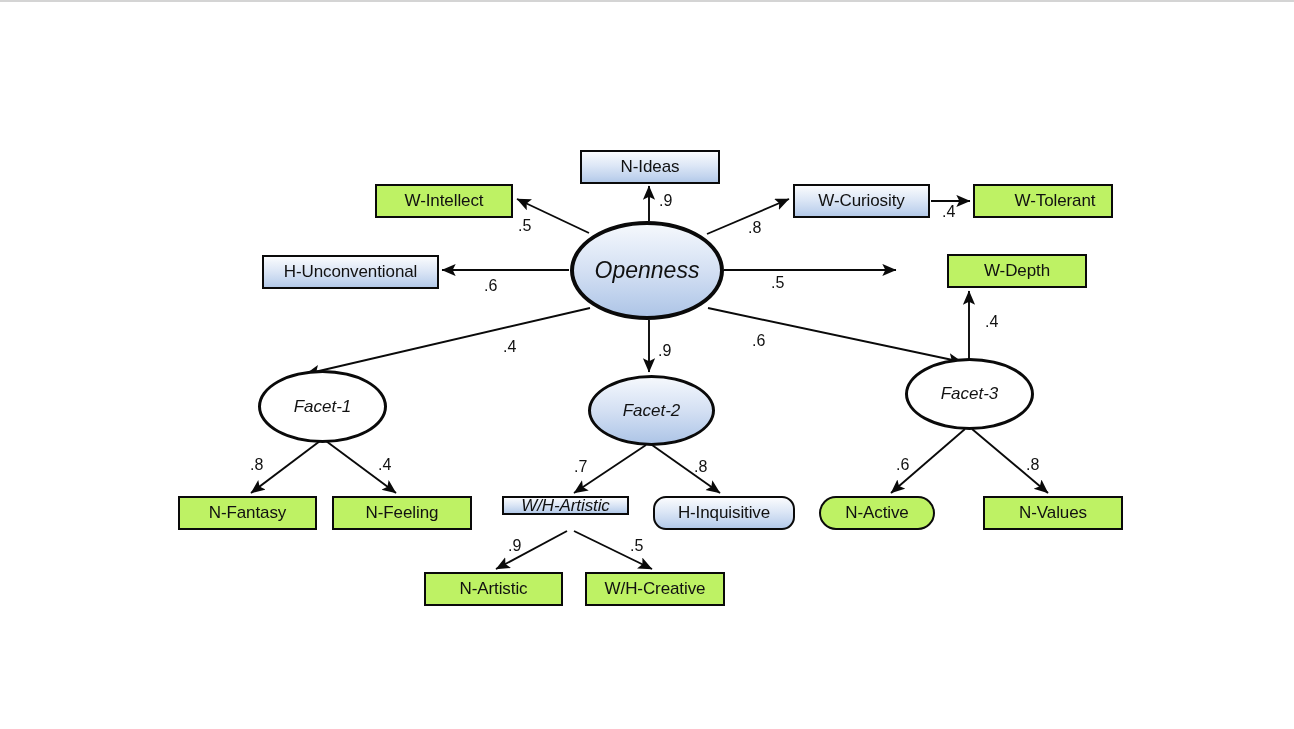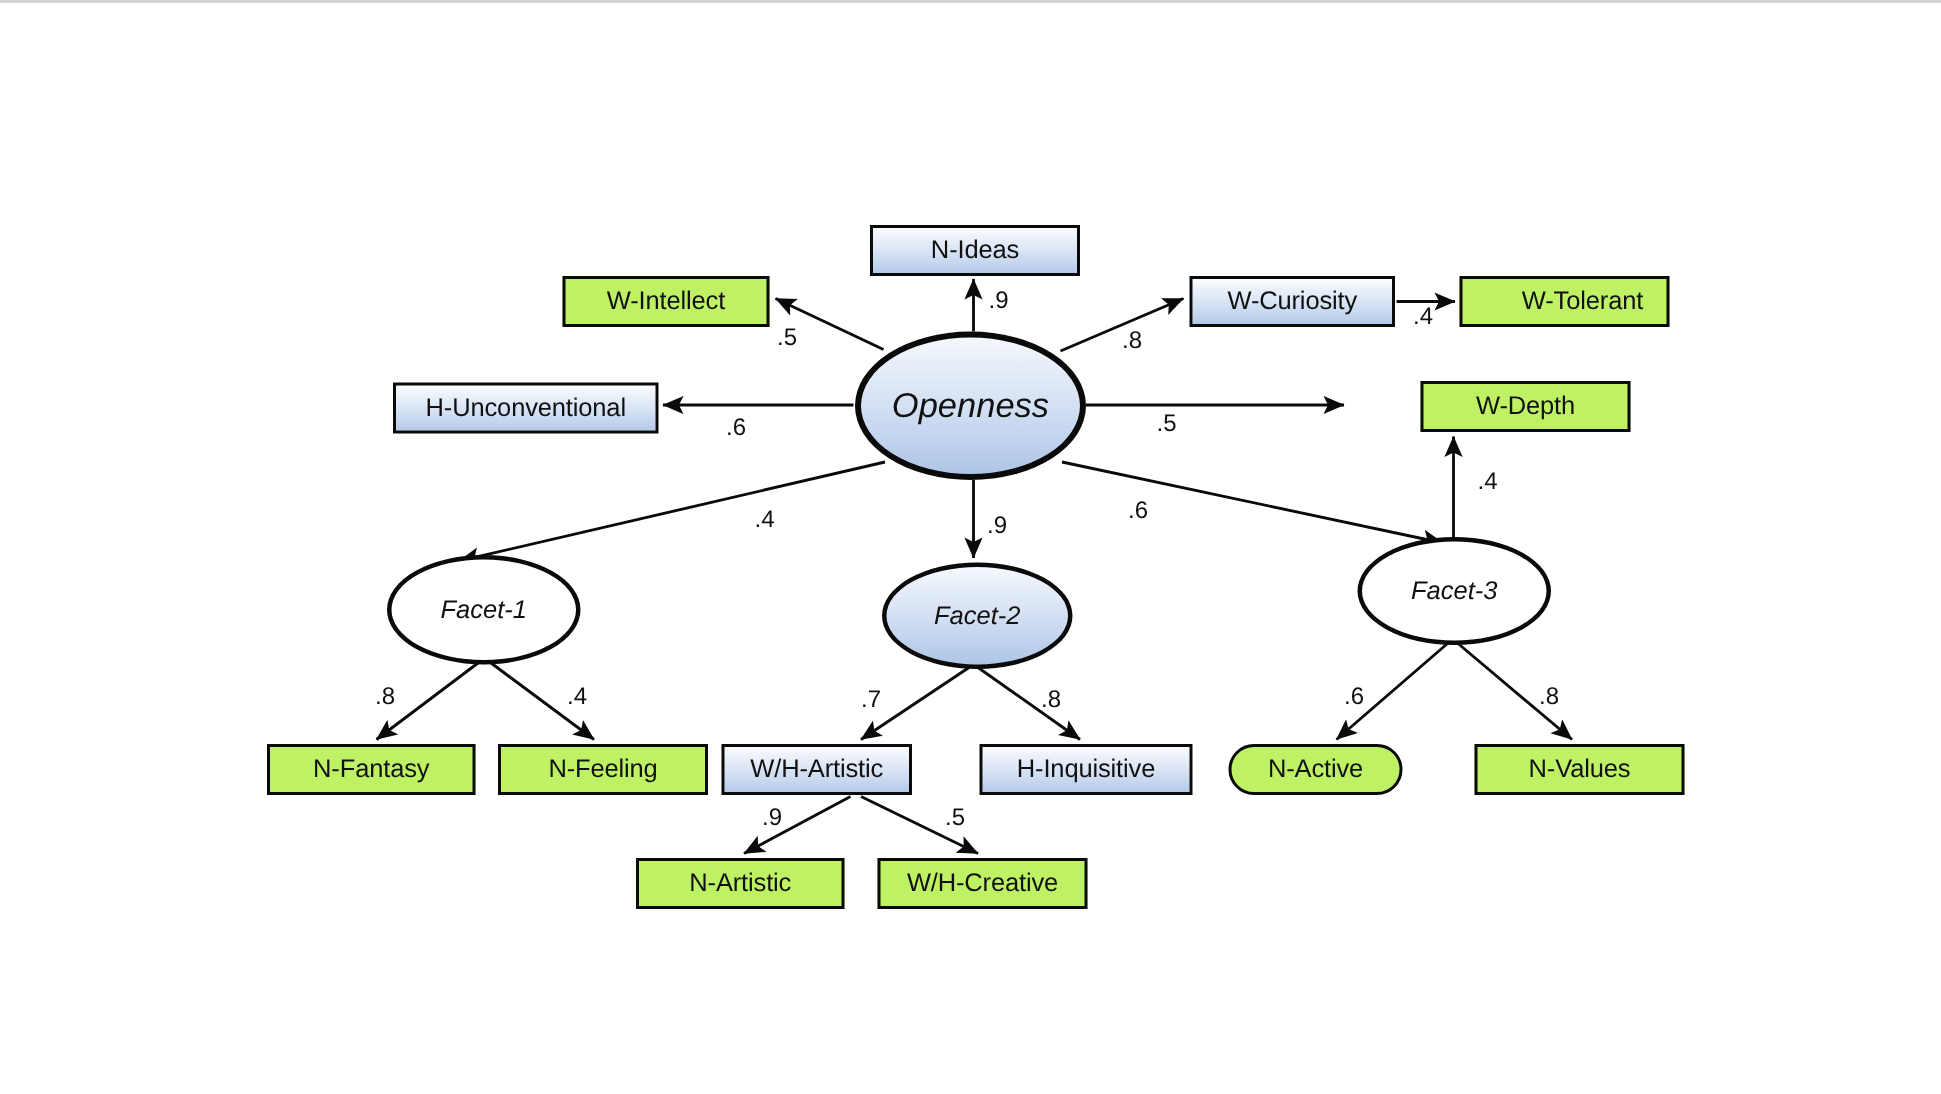--- a/index.html
+++ b/index.html
@@ -142,24 +142,24 @@
     </div>
     <div class="node ellipse" style="left: 905px; top: 358px; width: 129px; height: 72px;">
       <span>Facet-3</span>
     </div>
     <div class="node box" style="left: 178px; top: 496px; width: 139px; height: 34px;">
       <span>N-Fantasy</span>
     </div>
     <div class="node box" style="left: 332px; top: 496px; width: 140px; height: 34px;">
       <span>N-Feeling</span>
     </div>
-    <div class="node box shaded" style="left: 481px; top: 496px; width: 127px; height: 34px;">
+    <div class="node box shaded" style="left: 502px; top: 496px; width: 127px; height: 19px; font-style: italic;">
       <span>W/H-Artistic</span>
     </div>
-    <div class="node box shaded" style="left: 653px; top: 496px; width: 142px; height: 34px;">
+    <div class="node box shaded" style="left: 653px; top: 496px; width: 142px; height: 34px; border-radius: 13px;">
       <span>H-Inquisitive</span>
     </div>
     <div class="node box" style="left: 819px; top: 496px; width: 116px; height: 34px; border-radius: 17px;">
       <span>N-Active</span>
     </div>
     <div class="node box" style="left: 983px; top: 496px; width: 140px; height: 34px;">
       <span>N-Values</span>
     </div>
     <div class="node box" style="left: 424px; top: 572px; width: 139px; height: 34px;">
       <span>N-Artistic</span>

